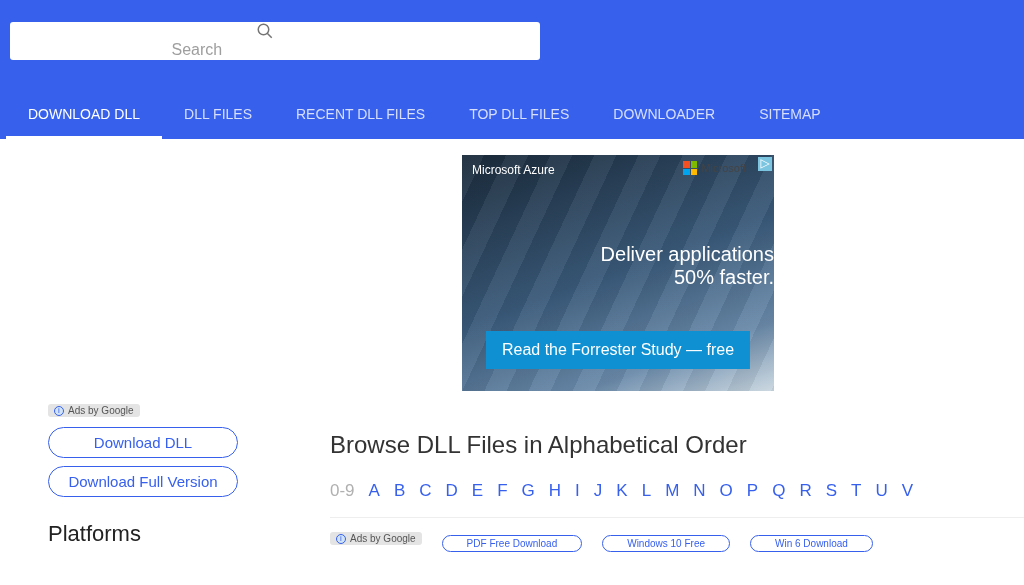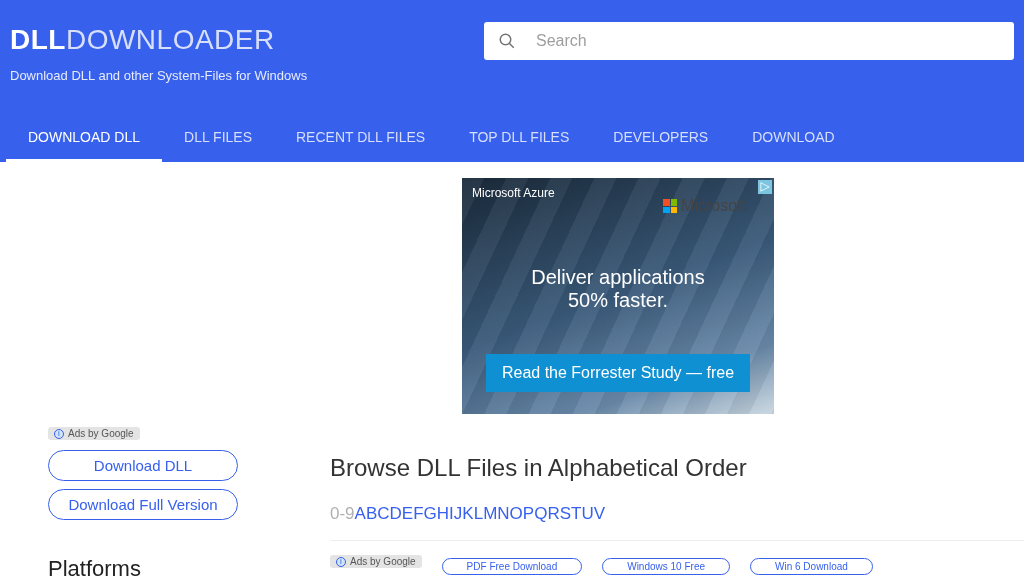--- a/index.html
+++ b/index.html
@@ -4,76 +4,72 @@
 <style>
 * { margin: 0; padding: 0; box-sizing: border-box; font-family: Arial, Helvetica, sans-serif; }
 body { background: #fff; width: 1024px; height: 585px; overflow: hidden; }
 .header { background: #3760ed; color: #fff; padding: 18px 0 0 0; }
 .header-top { display: flex; align-items: flex-start; padding: 0 10px 0 10px; }
 .logo-area { flex: 1; padding-top: 6px; }
 .logo { font-size: 28px; font-weight: 300; letter-spacing: 0.5px; color: #d7dffb; }
 .logo b { font-weight: 700; color: #fff; }
 .tagline { font-size: 13px; margin-top: 12px; color: #e6ebfc; }
 .search-wrap { flex: 0 0 530px; margin-top: 4px; }
-.search-box { background: #fff; border-radius: 3px; display: flex; align-items: center; height: 38px; padding: 0 14px; }
+.search-box { background: #fff; border-radius: 3px; display: flex; align-items: center; height: 38px; padding: 0 14px; flex-direction: column; }
 .search-icon { width: 18px; height: 18px; margin-right: 20px; }
 .search-input { border: none; outline: none; font-size: 16px; flex: 1; color: #333; }
 .search-input::placeholder { color: #9e9e9e; }
 .nav { display: flex; gap: 0; margin-top: 34px; padding: 0 6px; }
 .nav-item { padding: 12px 22px 14px 22px; font-size: 14px; font-weight: 500; color: #d7dffb; cursor: pointer; border-bottom: 3px solid transparent; }
 .nav-item.active { color: #fff; border-bottom: 3px solid #fff; }
 .content { display: flex; padding: 0; }
 .left-col { width: 330px; padding: 260px 20px 0 48px; }
 .ads-label { background: #e4e4e4; border-radius: 3px; padding: 1px 6px; font-size: 10px; color: #555; display: inline-flex; align-items: center; gap: 4px; margin-bottom: 10px; }
 .info-icon { width: 10px; height: 10px; border: 1px solid #3760ed; border-radius: 50%; display: inline-flex; align-items: center; justify-content: center; font-size: 8px; color: #3760ed; background: #d0e4f5; }
 .pill-btn { border: 1.5px solid #3760ed; color: #3760ed; background: #fff; border-radius: 20px; padding: 6px 0; width: 190px; text-align: center; font-size: 15px; margin-bottom: 8px; cursor: pointer; }
-.platforms-h { font-size: 22px; font-weight: 400; color: #222; margin-top: 36px; }
+.platforms-h { font-size: 22px; font-weight: 400; color: #222; margin-top: 24px; }
 .right-col { flex: 1; padding: 16px 0 0 0; position: relative; }
 .ad-banner { width: 312px; height: 236px; margin-left: 132px; position: relative; background: linear-gradient(160deg,#1a2a3a 0%,#3a5a7a 50%,#6a8aaa 80%,#cad7e0 100%); color: #fff; overflow: hidden; }
 .ad-banner::before { content: ""; position: absolute; inset: 0; background: repeating-linear-gradient(115deg, rgba(255,255,255,0.05) 0 20px, rgba(0,0,0,0.05) 20px 40px); }
 .ad-top { position: absolute; top: 8px; left: 10px; font-size: 12px; z-index: 2; }
-.ad-ms { position: absolute; top: 19px; right: 28px; font-size: 16px; color: #444; display: flex; align-items: center; gap: 4px; z-index: 2; }
+.ad-ms { position: absolute; top: 6px; right: 28px; font-size: 11px; color: #444; display: flex; align-items: center; gap: 4px; z-index: 2; }
 .ms-logo { width: 14px; height: 14px; display: grid; grid-template-columns: 1fr 1fr; grid-template-rows: 1fr 1fr; gap: 1px; }
 .ms-logo span:nth-child(1){background:#f25022;} .ms-logo span:nth-child(2){background:#7fba00;} .ms-logo span:nth-child(3){background:#00a4ef;} .ms-logo span:nth-child(4){background:#ffb900;}
 .ad-close { position: absolute; top: 2px; right: 2px; width: 14px; height: 14px; background: #7cc5e0; color: #fff; font-size: 12px; text-align: center; line-height: 13px; z-index: 2; }
-.ad-headline { position: absolute; top: 88px; width: 100%; text-align: center; font-size: 20px; font-weight: 300; z-index: 2; }
+.ad-headline { position: absolute; top: 88px; width: 100%; text-align: right; font-size: 20px; font-weight: 300; z-index: 2; }
 .ad-cta { position: absolute; bottom: 22px; left: 50%; transform: translateX(-50%); background: #0e90d2; color: #fff; padding: 10px 16px; font-size: 16px; z-index: 2; white-space: nowrap; }
 .browse-h { font-size: 24px; color: #333; margin: 40px 0 22px 0; font-weight: 400; }
-.alpha { display: flex; font-size: 17px; color: #3760ed; padding-bottom: 16px; border-bottom: 1px solid #eee; overflow: hidden; }
+.alpha { display: flex; gap: 14px; font-size: 17px; color: #3760ed; padding-bottom: 16px; border-bottom: 1px solid #eee; overflow: hidden; }
 .alpha span { cursor: pointer; }
 .alpha .zero { color: #b0b0b0; }
 .bottom-ads { display: flex; align-items: center; gap: 20px; margin-top: 14px; }
 .small-pill { border: 1.5px solid #3760ed; color: #3760ed; border-radius: 16px; padding: 2px 24px; font-size: 10px; cursor: pointer; white-space: nowrap; }
 </style>
 </head>
 <body>
 
 <div class="header">
   <div class="header-top">
-    <div class="logo-area">
-      <div class="logo"><b>DLL</b><span>DOWNLOADER</span></div>
-      <div class="tagline">Download DLL and other System-Files for Windows</div>
-    </div>
     <div class="search-wrap">
       <div class="search-box">
         <svg class="search-icon" viewBox="0 0 24 24" fill="none" stroke="#757575" stroke-width="2">
             <circle cx="10" cy="10" r="7"></circle>
             <line x1="21" y1="21" x2="15" y2="15"></line>
           </svg>
         <input class="search-input" placeholder="Search" style="">
       </div>
     </div>
   </div>
   <div class="nav">
     <div class="nav-item active">DOWNLOAD DLL</div>
     <div class="nav-item">DLL FILES</div>
     <div class="nav-item">RECENT DLL FILES</div>
     <div class="nav-item">TOP DLL FILES</div>
-    <div class="nav-item">DEVELOPERS</div>
-    <div class="nav-item">DOWNLOAD</div>
+    <div class="nav-item">DOWNLOADER</div>
+    <div class="nav-item">SITEMAP</div>
   </div>
 </div>
 
 <div class="content">
   <div class="left-col">
     <div class="ads-label">
         <span class="info-icon">i</span>
         <span>Ads by Google</span>
       </div>
     <div class="pill-btn">Download DLL</div>

